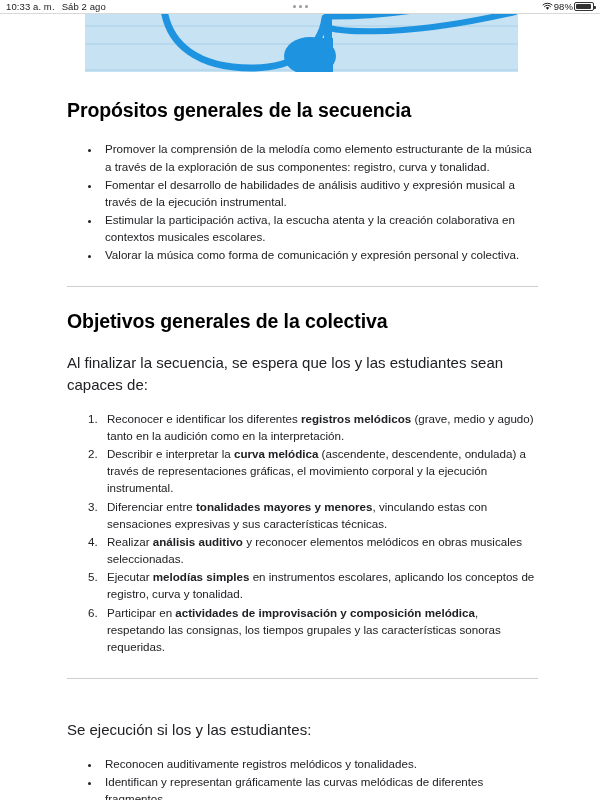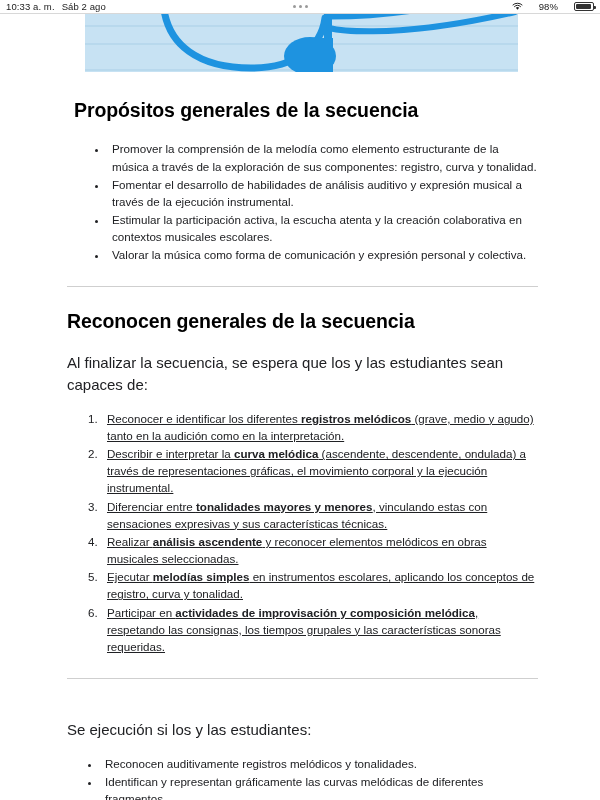--- a/index.html
+++ b/index.html
@@ -52,21 +52,21 @@
   .dots i {
     display: block;
     width: 3px; height: 3px;
     border-radius: 50%;
     background: #9a9a9a;
   }
   .sb-right {
     margin-left: auto;
     display: flex;
     align-items: center;
-    gap: 16px;
+    gap: 1px;
     padding-right: 6px;
     white-space: nowrap;
   }
   .wifi { display:block; width:11px; height:9px; }
   .batt {
     width: 20px; height: 9px;
     border: 1px solid #333;
     border-radius: 2px;
     position: relative;
     box-sizing: border-box;
@@ -111,36 +111,36 @@
 
   h2.section-title {
     font-size: 19.5px;
     font-weight: bold;
     color: #000000;
     margin: 0;
     padding: 0;
     letter-spacing: -0.1px;
     line-height: 1.25;
   }
-  .block-propositos { padding-top: 26px; margin-left: 7px; }
+  .block-propositos { padding-top: 26px; }
 
   p.lead {
     font-size: 15px;
     line-height: 1.5;
     color: #202124;
     margin: 0;
     padding: 0;
   }
 
   ul.blist, ol.olist {
     margin: 0;
     padding: 0 0 0 34px;
   }
   ul.blist { list-style: disc; }
-  ol.olist { list-style: decimal; text-decoration: underline; }
+  ol.olist { list-style: decimal; }
   ul.blist li, ol.olist li {
     font-size: 11.6px;
     line-height: 1.48;
     color: #202124;
     margin: 0 0 1px 0;
     padding-left: 4px;
   }
   ol.olist li { padding-left: 6px; }
   ul.blist li::marker { font-size: 11px; }
   ol.olist li::marker { font-size: 11.6px; }
@@ -215,29 +215,29 @@
         <li>Estimular la participación activa, la escucha atenta y la creación colaborativa en contextos musicales escolares.</li>
         <li>Valorar la música como forma de comunicación y expresión personal y colectiva.</li>
       </ul>
     </div>
 
     <div class="sp-c"></div>
     <hr class="rule">
     <div class="sp-c"></div>
 
     <div>
-      <h2 class="section-title">Reconocen generales de la secuencia</h2>
+      <h2 class="section-title">Objetivos generales de la colectiva</h2>
       <div class="sp-b"></div>
       <p class="lead">Al finalizar la secuencia, se espera que los y las estudiantes sean capaces de:</p>
       <div class="sp-e"></div>
       <ol class="olist">
         <li>Reconocer e identificar los diferentes <b>registros melódicos</b> (grave, medio y agudo) tanto en la audición como en la interpretación.</li>
         <li>Describir e interpretar la <b>curva melódica</b> (ascendente, descendente, ondulada) a través de representaciones gráficas, el movimiento corporal y la ejecución instrumental.</li>
         <li>Diferenciar entre <b>tonalidades mayores y menores</b>, vinculando estas con sensaciones expresivas y sus características técnicas.</li>
-        <li>Realizar <b>análisis ascendente</b> y reconocer elementos melódicos en obras musicales seleccionadas.</li>
+        <li>Realizar <b>análisis auditivo</b> y reconocer elementos melódicos en obras musicales seleccionadas.</li>
         <li>Ejecutar <b>melodías simples</b> en instrumentos escolares, aplicando los conceptos de registro, curva y tonalidad.</li>
         <li>Participar en <b>actividades de improvisación y composición melódica</b>, respetando las consignas, los tiempos grupales y las características sonoras requeridas.</li>
       </ol>
     </div>
 
     <div class="sp-c"></div>
     <hr class="rule">
     <div class="sp-c"></div>
 
     <div>

